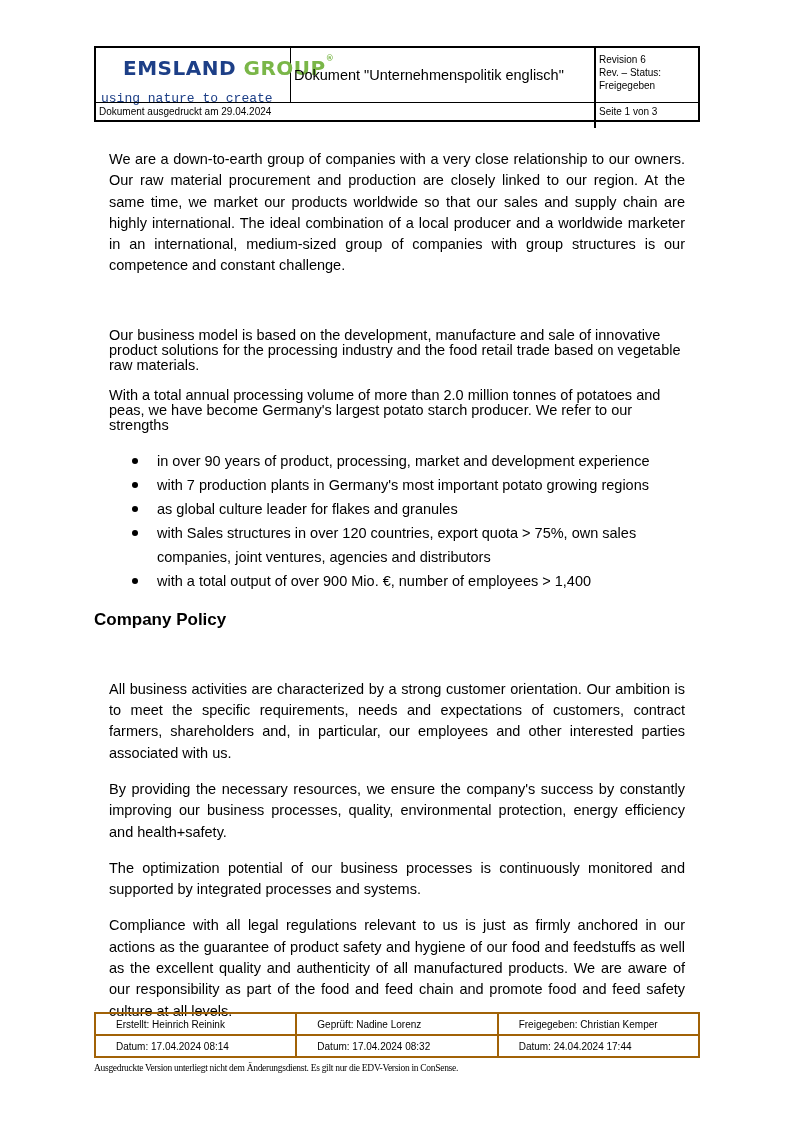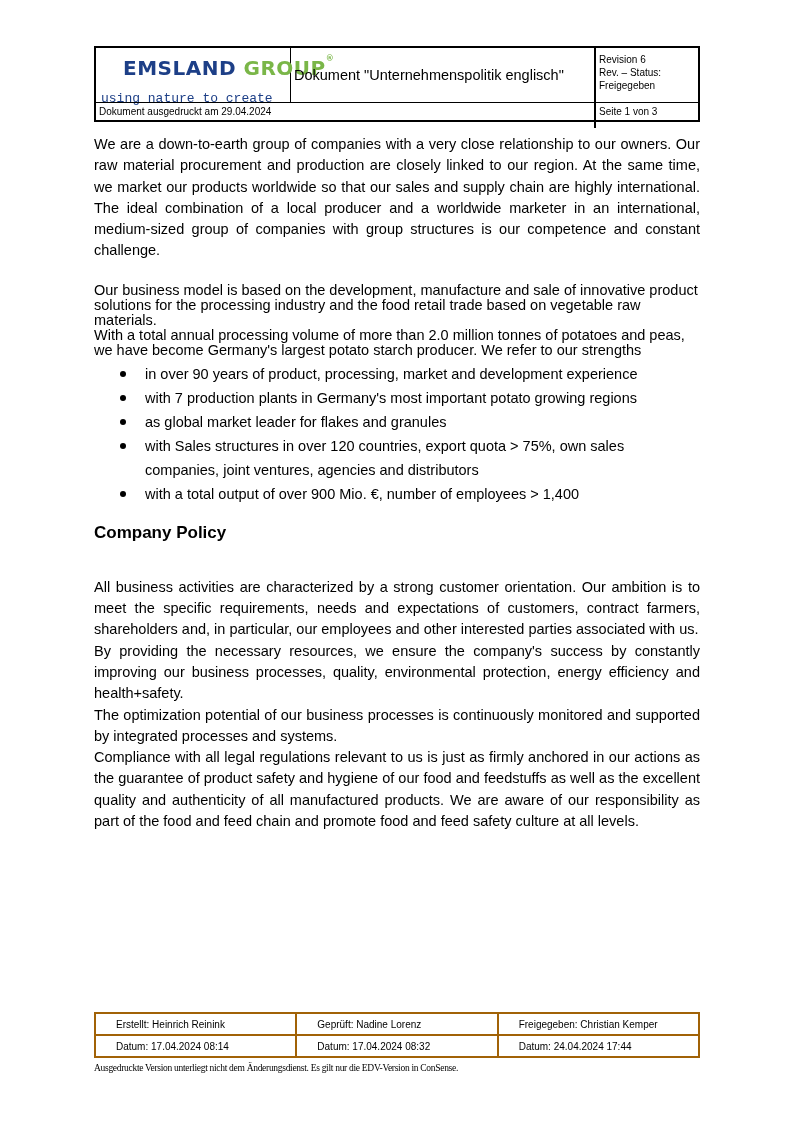--- a/index.html
+++ b/index.html
@@ -11,25 +11,25 @@
   .logo-top .blue { color: #1d3f87; }
   .logo-top .green { color: #7ab648; }
   .logo-top .reg { color: #7ab648; font-size: 8px; vertical-align: top; position: relative; top: -2px; }
   .logo-sub { position: absolute; left: 5px; top: 43px; font-family: Liberation Mono, monospace; font-size: 13px; color: #1d3f87; white-space: nowrap; }
   .title-cell { position: absolute; left: 194px; top: 0; width: 304px; height: 54px; display: flex; align-items: center; padding-left: 4px; box-sizing: border-box; font-size: 14.5px; white-space: nowrap; }
   .rev-cell { position: absolute; left: 498px; top: 0; width: 106px; height: 54px; border-left: 2px solid #000; box-sizing: border-box; padding: 5px 0 0 3px; font-size: 10px; line-height: 13px; }
   .print-cell { position: absolute; left: 0; top: 54px; width: 498px; height: 18px; border-top: 1px solid #000; font-size: 10px; padding: 3px 0 0 3px; box-sizing: border-box; }
   .page-cell { position: absolute; left: 498px; top: 54px; width: 106px; height: 26px; border-top: 1px solid #000; border-left: 2px solid #000; font-size: 10px; padding: 3px 0 0 3px; box-sizing: border-box; }
 
   .content { position: absolute; left: 94px; top: 134px; width: 606px; font-size: 14.5px; line-height: 21.3px; }
-  .content p { margin: 0; }
+  .content p { margin: 15px; }
   .justify { text-align: justify; text-align-last: left; }
   .gap { height: 21px; }
   .lh24 { line-height: 15px; }
-  ul.strengths { margin: 4px; padding: 0 0 0 47px; list-style: none; line-height: 24px; }
+  ul.strengths { margin: 16px; padding: 0 0 0 47px; list-style: none; line-height: 24px; }
   ul.strengths li { position: relative; }
   ul.strengths li .bullet { position: absolute; left: -25px; top: 9px; width: 6px; height: 6px; border-radius: 50%; background: #000; }
   .policy-title { text-align: left; font-weight: bold; font-size: 17px; margin: 16px 0 0 0; height: 24px; }
   .gap2 { height: 31px; }
 
   .footer-table { position: absolute; left: 94px; top: 1012px; width: 606px; border-collapse: collapse; font-size: 10px; }
   .footer-table td { border: 2px solid #a16207; height: 20px; padding: 0 0 0 20px; width: 33.33%; vertical-align: middle; }
   .footer-note { position: absolute; left: 94px; top: 1063px; font-family: "Liberation Serif", serif; font-size: 9.5px; letter-spacing: -0.3px; white-space: nowrap; }
 </style>
 </head>
@@ -53,21 +53,21 @@
 </div>
 
 <div class="content">
   <p class="justify">We are a down-to-earth group of companies with a very close relationship to our owners. Our raw material procurement and production are closely linked to our region. At the same time, we market our products worldwide so that our sales and supply chain are highly international. The ideal combination of a local producer and a worldwide marketer in an international, medium-sized group of companies with group structures is our competence and constant challenge.</p>
   <div class="gap"></div>
   <p class="lh24">Our business model is based on the development, manufacture and sale of innovative product solutions for the processing industry and the food retail trade based on vegetable raw materials.</p>
   <p class="lh24">With a total annual processing volume of more than 2.0 million tonnes of potatoes and peas, we have become Germany's largest potato starch producer. We refer to our strengths</p>
   <ul class="strengths">
     <li><span class="bullet"></span><span>in over 90 years of product, processing, market and development experience</span></li>
     <li><span class="bullet"></span><span>with 7 production plants in Germany's most important potato growing regions</span></li>
-    <li><span class="bullet"></span><span>as global market leader for flakes and granules</span></li>
+    <li><span class="bullet"></span><span>as global culture leader for flakes and granules</span></li>
     <li><span class="bullet"></span><span>with Sales structures in over 120 countries, export quota &gt; 75%, own sales companies, joint ventures, agencies and distributors</span></li>
     <li><span class="bullet"></span><span>with a total output of over 900 Mio. €, number of employees &gt; 1,400</span></li>
   </ul>
   <div class="policy-title">Company Policy</div>
   <div class="gap2"></div>
   <p class="justify">All business activities are characterized by a strong customer orientation. Our ambition is to meet the specific requirements, needs and expectations of customers, contract farmers, shareholders and, in particular, our employees and other interested parties associated with us.</p>
   <p class="justify">By providing the necessary resources, we ensure the company's success by constantly improving our business processes, quality, environmental protection, energy efficiency and health+safety.</p>
   <p class="justify">The optimization potential of our business processes is continuously monitored and supported by integrated processes and systems.</p>
   <p class="justify">Compliance with all legal regulations relevant to us is just as firmly anchored in our actions as the guarantee of product safety and hygiene of our food and feedstuffs as well as the excellent quality and authenticity of all manufactured products. We are aware of our responsibility as part of the food and feed chain and promote food and feed safety culture at all levels.</p>
 </div>

